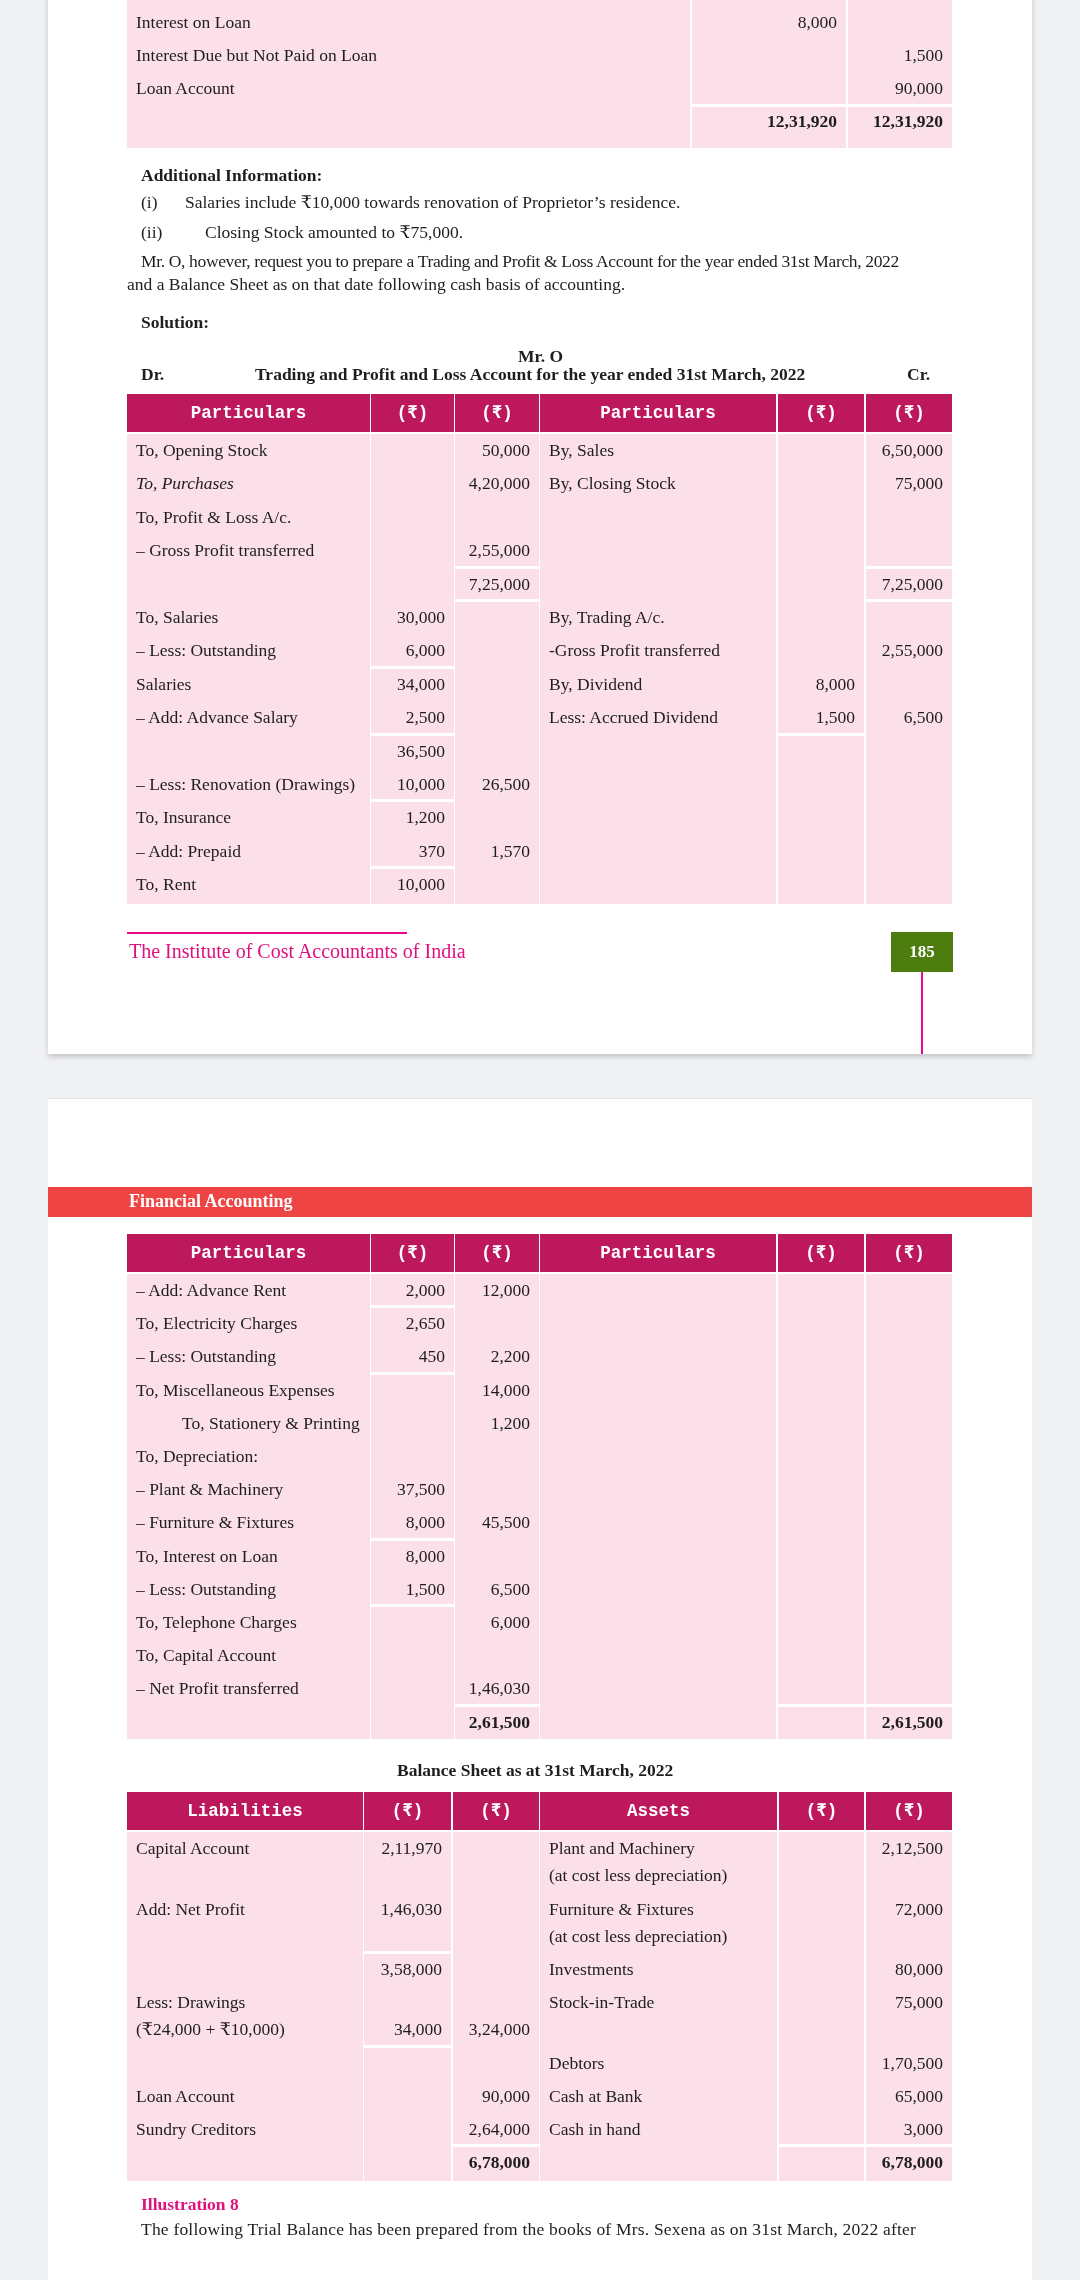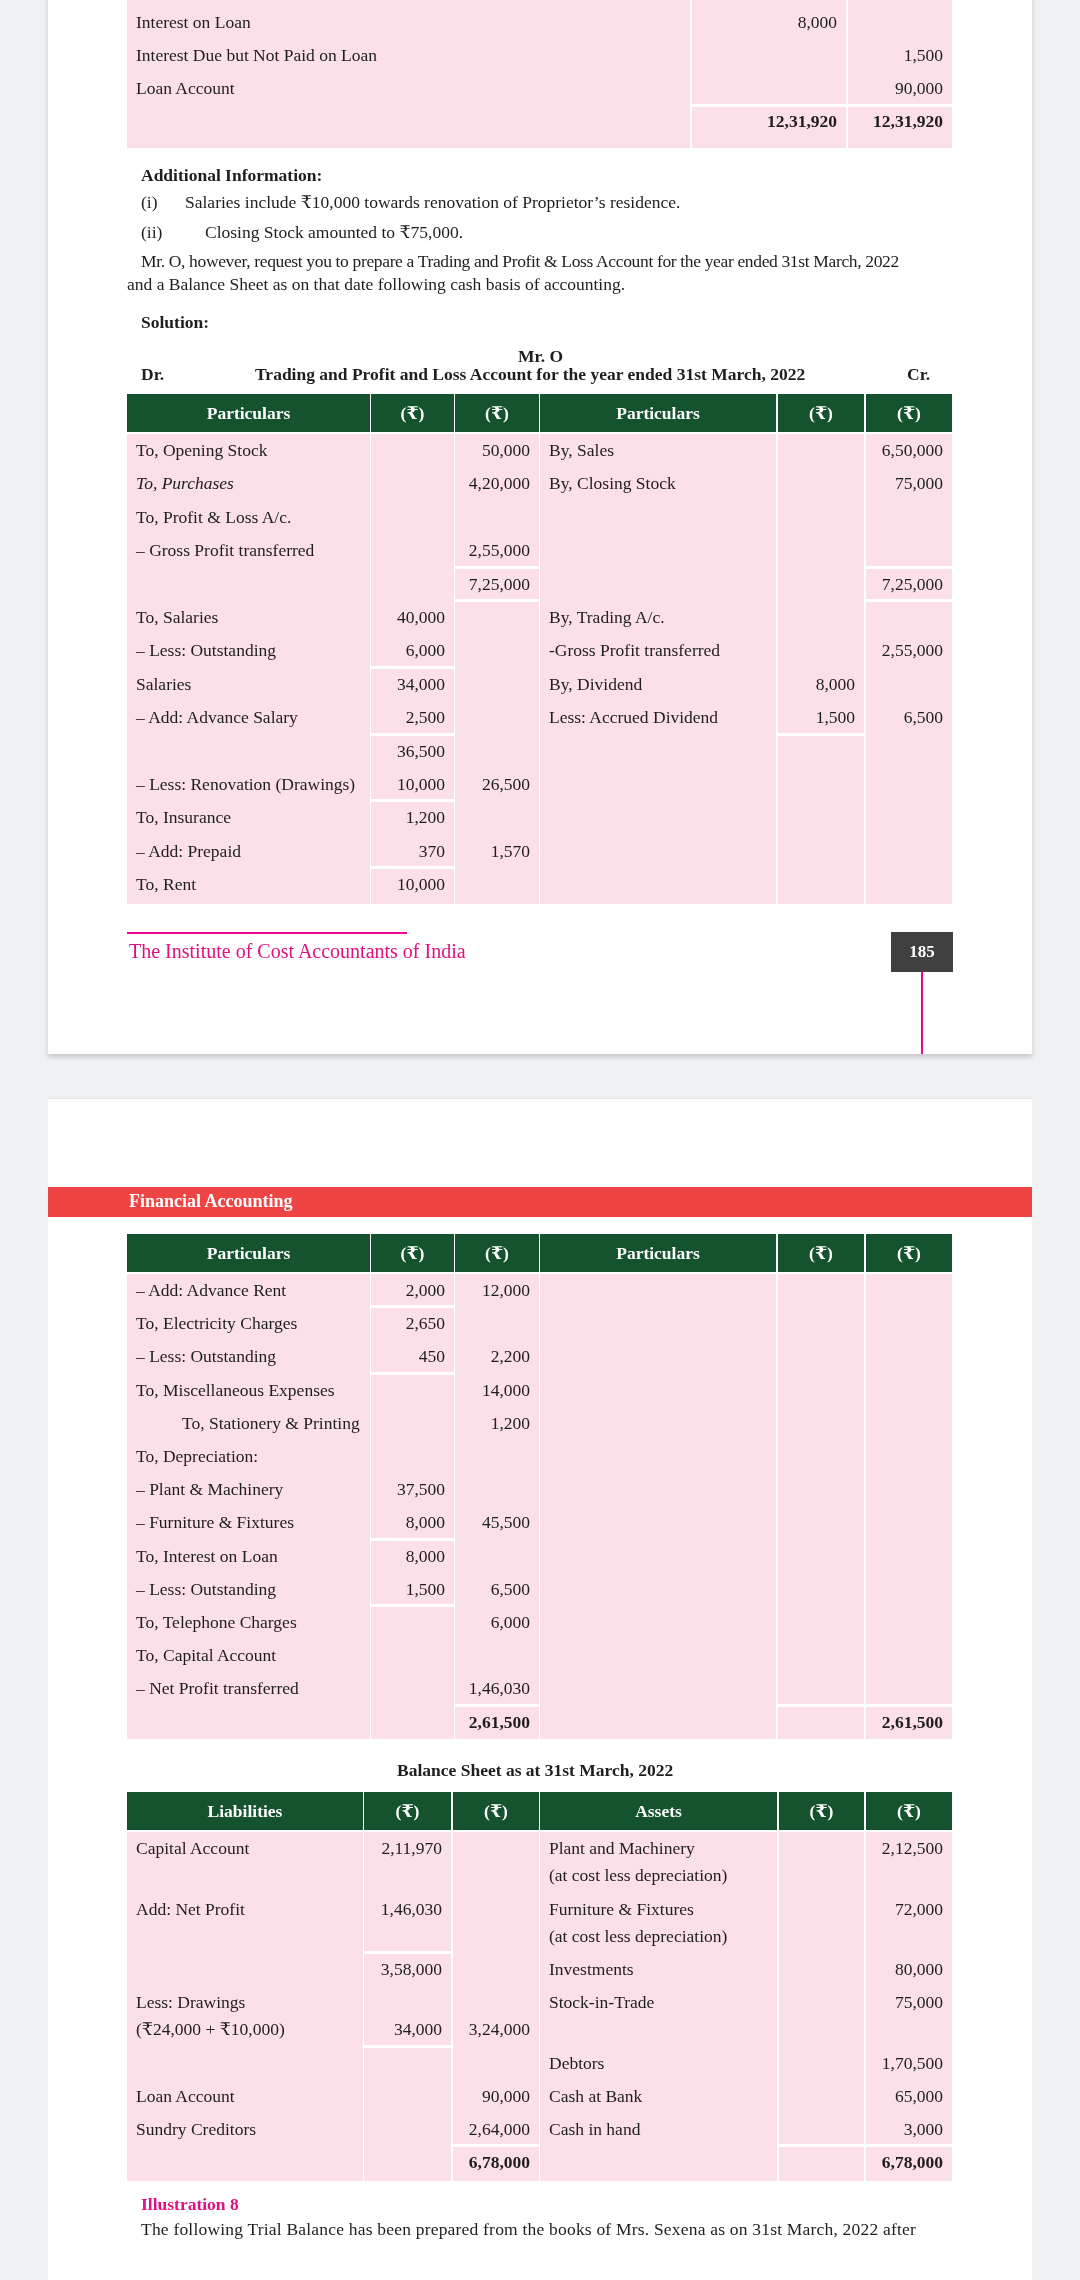--- a/index.html
+++ b/index.html
@@ -9,32 +9,32 @@
     font-family: "Liberation Serif", "DejaVu Serif", serif;
     color:#1e1e1e;
   }
   .page {
     position:absolute; left:48px; width:984px; background:#ffffff;
   }
   #page1 { top:-10px; height:1064px; box-shadow:0 3px 5px rgba(0,0,0,0.18); }
   #page2 { top:1098px; height:1200px; border-top:1px solid #e2e3e6; }
   .abs { position:absolute; }
   .pink { background:#fbdfe9; }
-  .hdr { background:#14532d; color:#ffffff; font-weight:bold; text-align:center; }
+  .hdr { background:#be185d; color:#ffffff; font-weight:bold; text-align:center;font-family:Liberation Mono, monospace; }
   .cell { position:absolute; box-sizing:border-box; font-size:17.5px; line-height:33px; white-space:nowrap; }
   .num { text-align:right; padding-right:9px; }
   .txt { padding-left:9px; }
   .bold { font-weight:bold; }
   .sep { position:absolute; background:#ffffff; height:3px; }
   .vsep { position:absolute; background:#ffffff; width:2px; }
   .text { position:absolute; font-size:17.5px; line-height:22px; white-space:nowrap; }
   .h-bold { font-weight:bold; }
   .footer-line { position:absolute; height:2px; background:#ec068d; }
   .footer-text { position:absolute; color:#e0107f; font-size:20px; }
-  .pageno { position:absolute; background:#404040; color:#fff; font-size:17px; font-weight:bold; text-align:center; line-height:40px; }
+  .pageno { position:absolute; background:#4d7c0f; color:#fff; font-size:17px; font-weight:bold; text-align:center; line-height:40px; }
   .banner { position:absolute; background:#ef4444; color:#fff; font-weight:bold; font-size:18px; }
 </style>
 </head>
 <body>
 
 <div class="page" id="page1">
 
   <div class="abs pink" style="left:79px; top:0px; width:825px; height:158px;"></div>
   <div id="tb-rows">
       <div class="vsep" style="position: absolute; left: 642px; top: 0px; width: 2px; height: 158px;"></div>
@@ -86,21 +86,21 @@
       <div class="cell txt" style="left: 79px; top: 477.4px; width: 243px; height: 33.4px; font-style: italic;">To, Purchases</div>
       <div class="cell num" style="left: 407px; top: 477.4px; width: 84px; height: 33.4px;">4,20,000</div>
       <div class="cell txt" style="left: 492px; top: 477.4px; width: 236px; height: 33.4px;">By, Closing Stock</div>
       <div class="cell num" style="left: 818px; top: 477.4px; width: 86px; height: 33.4px;">75,000</div>
       <div class="cell txt" style="left: 79px; top: 510.8px; width: 243px; height: 33.4px;">To, Profit &amp; Loss A/c.</div>
       <div class="cell txt" style="left: 79px; top: 544.2px; width: 243px; height: 33.4px;">– Gross Profit transferred</div>
       <div class="cell num" style="left: 407px; top: 544.2px; width: 84px; height: 33.4px;">2,55,000</div>
       <div class="cell num" style="left: 407px; top: 577.6px; width: 84px; height: 33.4px;">7,25,000</div>
       <div class="cell num" style="left: 818px; top: 577.6px; width: 86px; height: 33.4px;">7,25,000</div>
       <div class="cell txt" style="left: 79px; top: 611px; width: 243px; height: 33.4px;">To, Salaries</div>
-      <div class="cell num" style="left: 323px; top: 611px; width: 83px; height: 33.4px;">40,000</div>
+      <div class="cell num" style="left: 323px; top: 611px; width: 83px; height: 33.4px;">30,000</div>
       <div class="cell txt" style="left: 492px; top: 611px; width: 236px; height: 33.4px;">By, Trading A/c.</div>
       <div class="cell txt" style="left: 79px; top: 644.4px; width: 243px; height: 33.4px;">– Less: Outstanding</div>
       <div class="cell num" style="left: 323px; top: 644.4px; width: 83px; height: 33.4px;">6,000</div>
       <div class="cell txt" style="left: 492px; top: 644.4px; width: 236px; height: 33.4px;"> -Gross Profit transferred</div>
       <div class="cell num" style="left: 818px; top: 644.4px; width: 86px; height: 33.4px;">2,55,000</div>
       <div class="cell txt" style="left: 79px; top: 677.8px; width: 243px; height: 33.4px;">Salaries</div>
       <div class="cell num" style="left: 323px; top: 677.8px; width: 83px; height: 33.4px;">34,000</div>
       <div class="cell txt" style="left: 492px; top: 677.8px; width: 236px; height: 33.4px;">By, Dividend</div>
       <div class="cell num" style="left: 730px; top: 677.8px; width: 86px; height: 33.4px;">8,000</div>
       <div class="cell txt" style="left: 79px; top: 711.2px; width: 243px; height: 33.4px;">– Add: Advance Salary</div>

